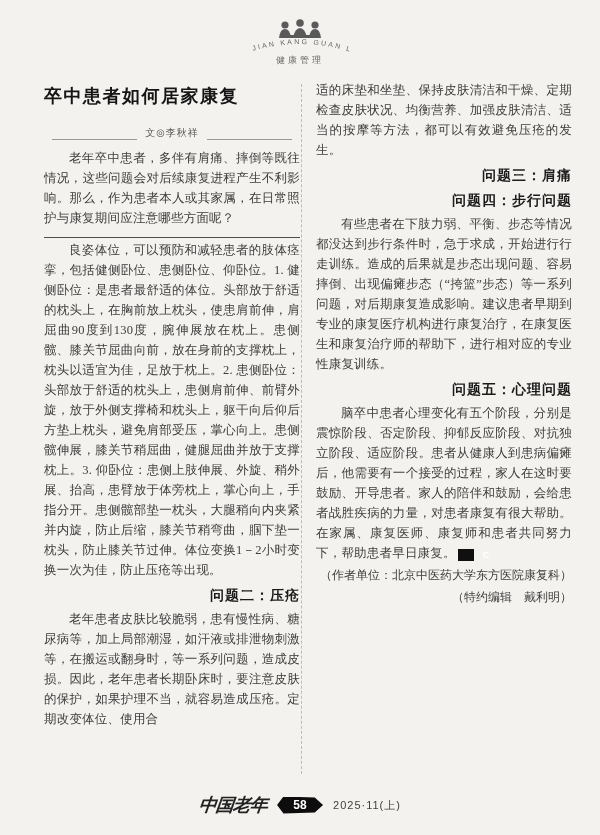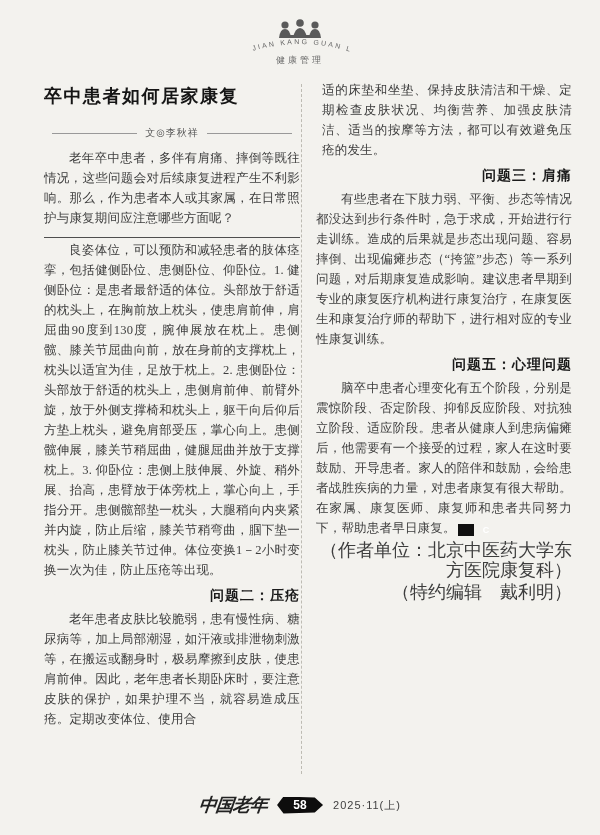--- a/index.html
+++ b/index.html
@@ -35,44 +35,44 @@
     position:absolute;top:84px;left:301px;height:690px;
     border-left:1px dashed #bdbbb3;
   }
   
   .title{
     font-size:18px;font-weight:bold;color:#151515;
     letter-spacing:1.5px;line-height:32px;margin:0 0 6px;
     font-family:"Liberation Sans","DejaVu Sans",sans-serif;
   }
   .byline{
-    display:flex;align-items:center;justify-content:center;
+    display:flex;align-items:flex-end;justify-content:center;
     font-size:10px;color:#555;margin:14px 0 8px;letter-spacing:1px;
   }
   .byline .rule{flex:1;border-top:1px solid #999;margin:0 8px;height:0;}
   .para{
     font-size:12.5px;line-height:20px;color:#3d3d3d;
     text-align:justify;text-indent:2em;margin:0;
     letter-spacing:0.2px;
   }
-  .para.no-indent{text-indent:0;margin-left:6px;}
+  .para.no-indent{text-indent:0;}
   .intro-rule{border-top:1.5px solid #4e4e4e;margin:9px 0 2px;}
   .sec-heading{
     text-align:right;font-weight:bold;font-size:14px;color:#1b1b1b;
     margin:7px 0 4px;letter-spacing:1px;
     font-family:"Liberation Sans","DejaVu Sans",sans-serif;
   }
   .end-mark{
     display:inline-block;width:16px;height:12px;background:#101010;
     color:#fff;font-size:9px;font-weight:bold;line-height:12px;
     text-align:center;vertical-align:-1px;margin-left:2px;
     font-family:"Liberation Sans","DejaVu Sans",sans-serif;
   }
   .credit{
-    font-size:18px;color:#3d3d3d;text-align:right;line-height:20px;margin:2px 0 0;
+    font-size:12px;color:#3d3d3d;text-align:right;line-height:20px;margin:2px 0 0;
   }
   
   .footer{
     position:absolute;left:0;bottom:18px;width:600px;
     display:flex;align-items:center;justify-content:center;gap:10px;
   }
   .mag-name{
     font-size:18px;font-weight:bold;font-style:italic;color:#222;
     transform:skewX(-6deg);letter-spacing:-1px;
   }
@@ -124,28 +124,29 @@
         <span class="rule"></span>
         <span>文◎李秋祥</span>
         <span class="rule"></span>
       </div>
       <p class="para">老年卒中患者，多伴有肩痛、摔倒等既往情况，这些问题会对后续康复进程产生不利影响。那么，作为患者本人或其家属，在日常照护与康复期间应注意哪些方面呢？</p>
       <div class="intro-rule"></div>
 
       <p class="para">良姿体位，可以预防和减轻患者的肢体痉挛，包括健侧卧位、患侧卧位、仰卧位。1. 健侧卧位：是患者最舒适的体位。头部放于舒适的枕头上，在胸前放上枕头，使患肩前伸，肩屈曲90度到130度，腕伸展放在枕上。患侧髋、膝关节屈曲向前，放在身前的支撑枕上，枕头以适宜为佳，足放于枕上。2. 患侧卧位：头部放于舒适的枕头上，患侧肩前伸、前臂外旋，放于外侧支撑椅和枕头上，躯干向后仰后方垫上枕头，避免肩部受压，掌心向上。患侧髋伸展，膝关节稍屈曲，健腿屈曲并放于支撑枕上。3. 仰卧位：患侧上肢伸展、外旋、稍外展、抬高，患臂放于体旁枕上，掌心向上，手指分开。患侧髋部垫一枕头，大腿稍向内夹紧并内旋，防止后缩，膝关节稍弯曲，腘下垫一枕头，防止膝关节过伸。体位变换1－2小时变换一次为佳，防止压疮等出现。</p>
 
       <div class="sec-heading">问题二：压疮</div>
-      <p class="para">老年患者皮肤比较脆弱，患有慢性病、糖尿病等，加上局部潮湿，如汗液或排泄物刺激等，在搬运或翻身时，极易摩擦到皮肤，使患肩前伸。因此，老年患者长期卧床时，要注意皮肤的保护，如果护理不当，就容易造成压疮。定期改变体位、使用合</p>
+      <p class="para">老年患者皮肤比较脆弱，患有慢性病、糖尿病等，加上局部潮湿，如汗液或排泄物刺激等，在搬运或翻身时，等一系列问题，造成皮损。因此，老年患者长期卧床时，要注意皮肤的保护，如果护理不当，就容易造成压疮。定期改变体位、使用合</p>
     </div>
 
     <div class="col">
       <p class="para no-indent">适的床垫和坐垫、保持皮肤清洁和干燥、定期检查皮肤状况、均衡营养、加强皮肤清洁、适当的按摩等方法，都可以有效避免压疮的发生。</p>
 
       <div class="sec-heading">问题三：肩痛</div>
 
+      <div class="sec-heading">问题四：步行问题</div>
       <p class="para">有些患者在下肢力弱、平衡、步态等情况都没达到步行条件时，急于求成，开始进行行走训练。造成的后果就是步态出现问题、容易摔倒、出现偏瘫步态（“挎篮”步态）等一系列问题，对后期康复造成影响。建议患者早期到专业的康复医疗机构进行康复治疗，在康复医生和康复治疗师的帮助下，进行相对应的专业性康复训练。</p>
 
       <div class="sec-heading">问题五：心理问题</div>
       <p class="para"><span>脑卒中患者心理变化有五个阶段，分别是震惊阶段、否定阶段、抑郁反应阶段、对抗独立阶段、适应阶段。患者从健康人到患病偏瘫后，他需要有一个接受的过程，家人在这时要鼓励、开导患者。家人的陪伴和鼓励，会给患者战胜疾病的力量，对患者康复有很大帮助。在家属、康复医师、康复师和患者共同努力下，帮助患者早日康复。</span><span class="end-mark">C</span></p>
 
       <p class="credit">（作者单位：北京中医药大学东方医院康复科）</p>
       <p class="credit">（特约编辑　戴利明）</p>
     </div>
   </div>
 

